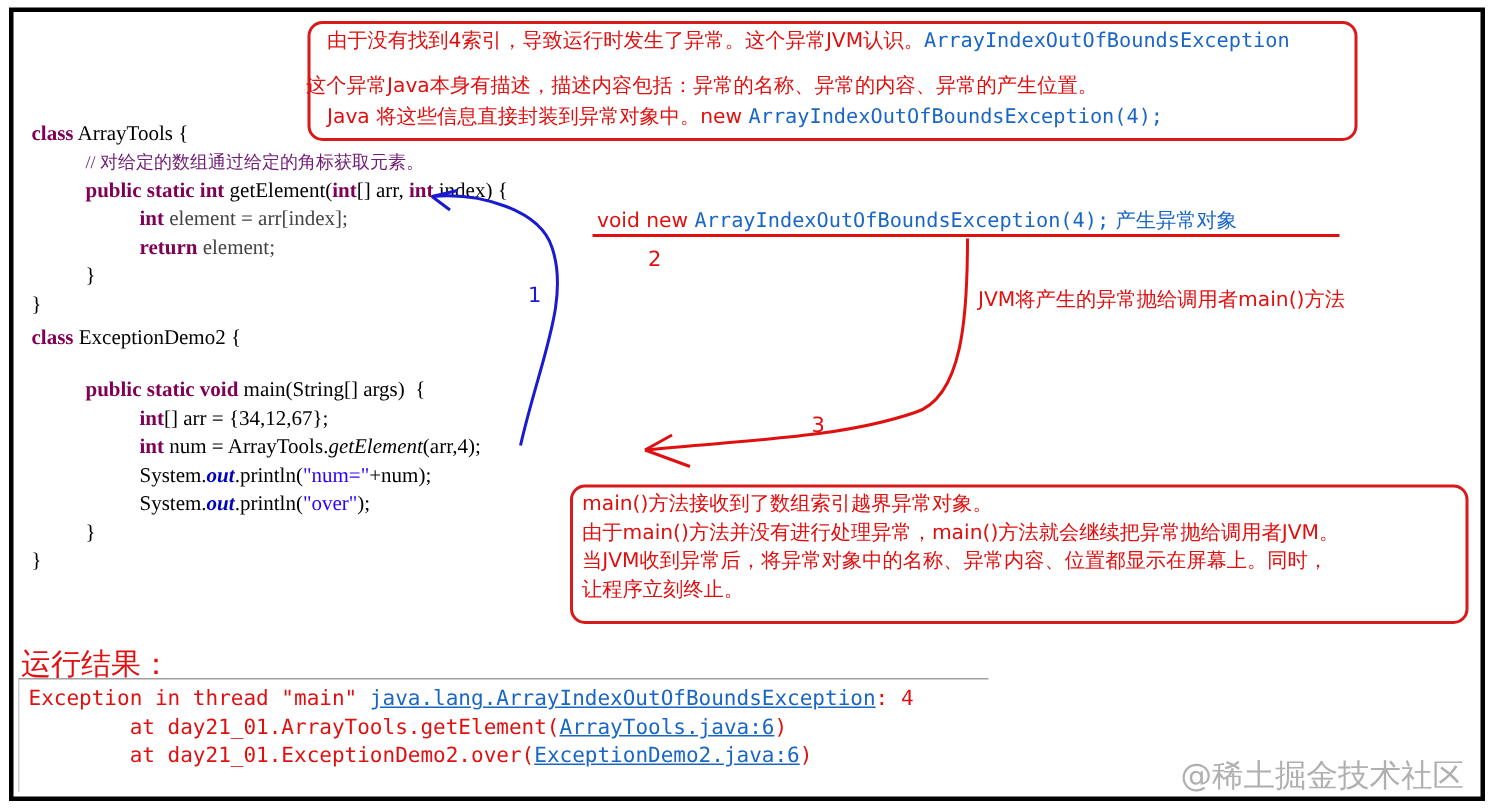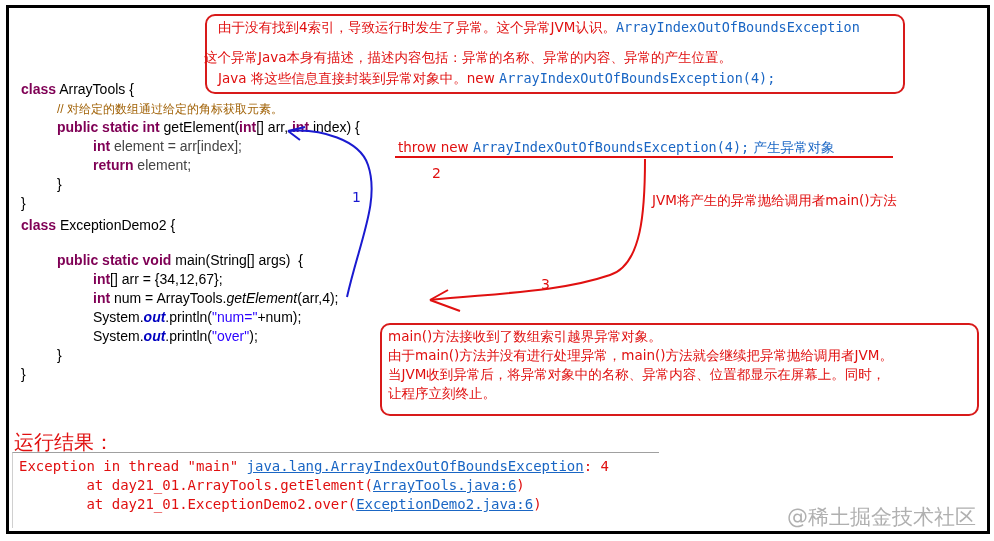--- a/index.html
+++ b/index.html
@@ -1,20 +1,20 @@
 <!DOCTYPE html>
 <html><head>
 <meta charset="utf-8">
 <style>
   html, body { margin: 0; padding: 0; background: #ffffff; }
   body { width: 994px; height: 541px; position: relative; overflow: hidden; font-family: "DejaVu Sans", sans-serif; }
   .frame { position: absolute; left: 6px; top: 5px; width: 978px; height: 523px; border: 3px solid #000; background: #fff; }
-  .code { position: absolute; font-family: Liberation Sans, sans-serif; font-size: 14px; line-height: 19px; color: #000; white-space: pre; }
+  .code { position: absolute; font-family: Liberation Serif, serif; font-size: 14px; line-height: 19px; color: #000; white-space: pre; }
   .kw { color: #7f0055; font-weight: bold; }
-  .cm { color: #a16207; font-size: 12px; }
+  .cm { color: #701a75; font-size: 12px; }
   .fld { color: #0000c0; font-weight: bold; font-style: italic; }
   .st { color: #2a00ff; }
   .it { font-style: italic; }
   .var { color: #444; margin-top: 47px; }
   .ann { position: absolute; border: 2px solid #d81a1a; border-radius: 10px; background: #fff; }
   .ann-text { position: absolute; font-family: "DejaVu Sans", sans-serif; font-size: 13.5px; line-height: 21px; color: #e01010; white-space: pre; }
   .blue-code { color: #1a66c4; font-family: "DejaVu Sans Mono", monospace; }
   .num-label { position: absolute; font-family: "DejaVu Sans", sans-serif; font-size: 14px; }
   .result-title { position: absolute; left: 14px; top: 429px; font-family: "DejaVu Sans", sans-serif; font-size: 20px; color: #e01010; }
   .console { position: absolute; left: 12px; top: 452px; width: 646px; height: 75px; border-top: 1px solid #a0a0a0; border-left: 1px solid #d0d0d0; }
@@ -43,21 +43,21 @@
 <div class="code" style="left:93px; top:308px;"><span>System.</span><span class="fld">out</span><span>.println(</span><span class="st">"num="</span><span>+num);</span></div>
 <div class="code" style="left:93px; top:327px;"><span>System.</span><span class="fld">out</span><span>.println(</span><span class="st">"over"</span><span>);</span></div>
 <div class="code" style="left:57px; top:346px;">}</div>
 <div class="code" style="left:21px; top:365px;">}</div>
 
 <div class="ann" style="left:205px; top:14px; width:696px; height:76px;"></div>
 <div class="ann-text" style="left:218px; top:17px;"><span>由于没有找到4索引，导致运行时发生了异常。这个异常JVM认识。</span><span class="blue-code">ArrayIndexOutOfBoundsException</span></div>
 <div class="ann-text" style="left:204px; top:47px;">这个异常Java本身有描述，描述内容包括：异常的名称、异常的内容、异常的产生位置。</div>
 <div class="ann-text" style="left:218px; top:68px;"><span>Java 将这些信息直接封装到异常对象中。new </span><span class="blue-code">ArrayIndexOutOfBoundsException(4);</span></div>
 
-<div class="ann-text" style="left:398px; top:137px;"><span>throw new </span><span class="blue-code">ArrayIndexOutOfBoundsException(4);</span><span style="color:#1a66c4"> 产生异常对象</span></div>
+<div class="ann-text" style="left:398px; top:137px;"><span>void new </span><span class="blue-code">ArrayIndexOutOfBoundsException(4);</span><span style="color:#1a66c4"> 产生异常对象</span></div>
 
 <div class="ann-text" style="left:652px; top:190px;">JVM将产生的异常抛给调用者main()方法</div>
 
 <div class="ann" style="left:380px; top:323px; width:595px; height:89px;"></div>
 <div class="ann-text" style="left:388px; top:326px;">main()方法接收到了数组索引越界异常对象。</div>
 <div class="ann-text" style="left:388px; top:345px;">由于main()方法并没有进行处理异常，main()方法就会继续把异常抛给调用者JVM。</div>
 <div class="ann-text" style="left:388px; top:364px;">当JVM收到异常后，将异常对象中的名称、异常内容、位置都显示在屏幕上。同时，</div>
 <div class="ann-text" style="left:388px; top:383px;">让程序立刻终止。</div>
 
 <div class="num-label" style="left:352px; top:189px; color:#1a1ad0;">1</div>

